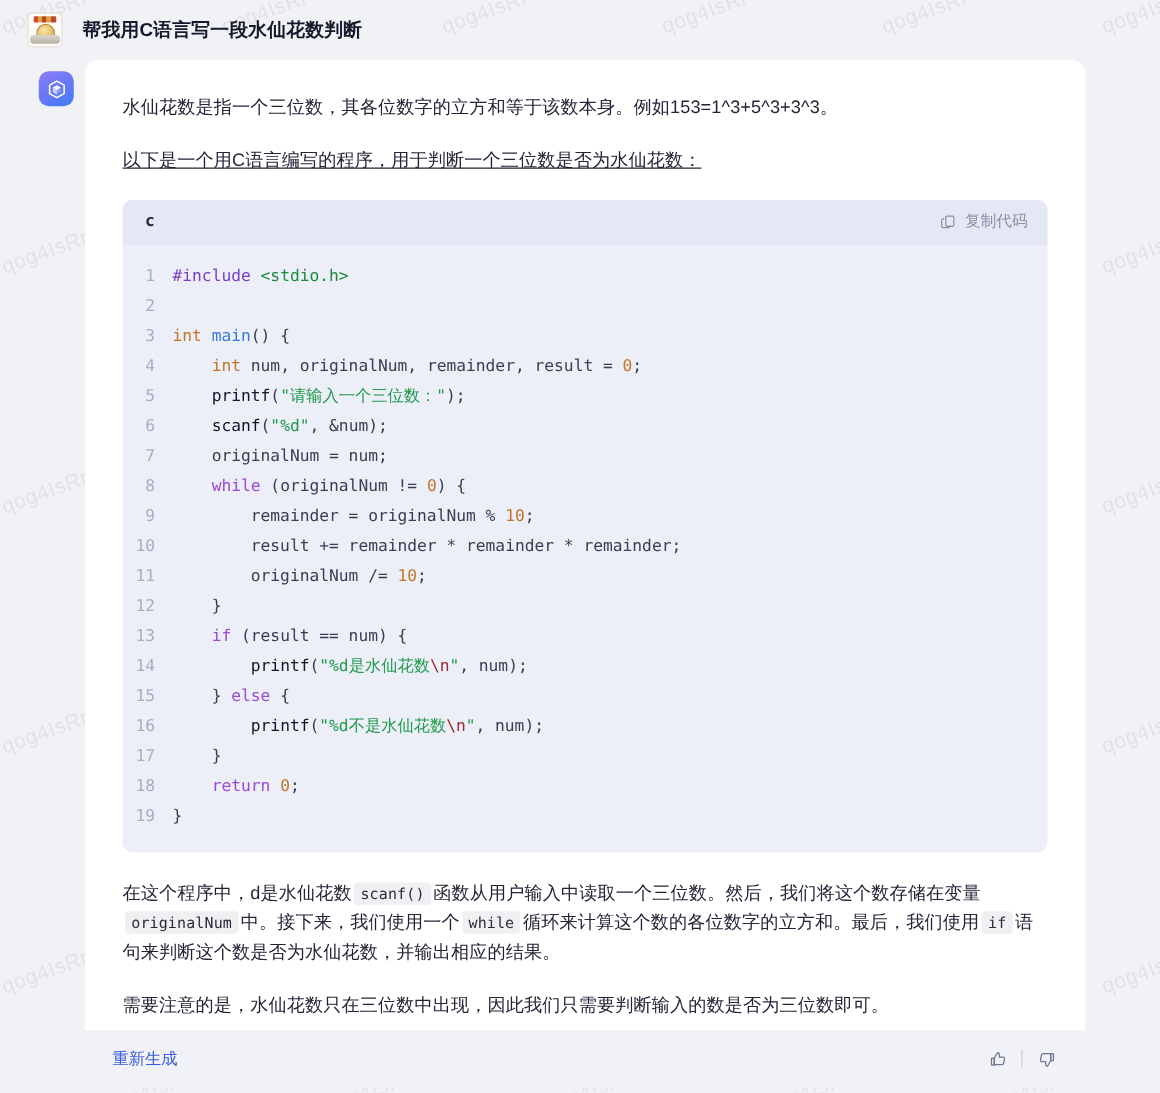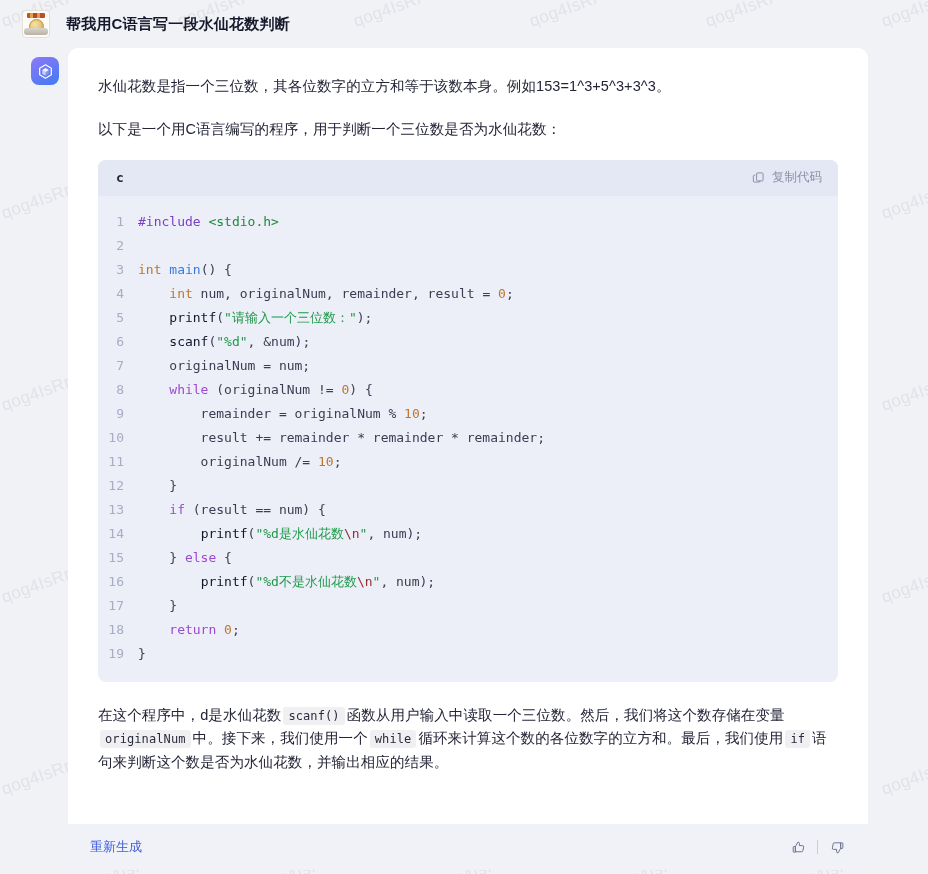--- a/index.html
+++ b/index.html
@@ -109,21 +109,21 @@
   #card-body {
     padding: 27px 30px 0 30px;
   }
   .para {
     font-size: 14.5px;
     line-height: 1.62;
     color: #232536;
     margin: 0 0 20px 0;
     letter-spacing: 0.1px;
   }
-  .para.tight { margin-bottom: 18px; }
+  .para.tight { margin-bottom: 18px; text-decoration: underline; }
   .inline-code {
     font-family: "DejaVu Sans Mono", "Liberation Mono", monospace;
     font-size: 12px;
     background: #f0f0f2;
     border-radius: 3px;
     padding: 2px 5px;
     color: #2a2c3d;
     margin: 0 2px;
     white-space: nowrap;
   }
@@ -282,20 +282,21 @@
           <div class="code-line"><span class="ln">15</span><span class="lc"><span class="t-pun">    } </span><span class="t-kw2">else</span><span class="t-pun"> {</span></span></div>
           <div class="code-line"><span class="ln">16</span><span class="lc"><span class="t-pun">        </span><span class="t-call">printf</span><span class="t-pun">(</span><span class="t-str">"%d不是水仙花数</span><span class="t-esc">\n</span><span class="t-str">"</span><span class="t-pun">, num);</span></span></div>
           <div class="code-line"><span class="ln">17</span><span class="lc"><span class="t-pun">    }</span></span></div>
           <div class="code-line"><span class="ln">18</span><span class="lc"><span class="t-pun">    </span><span class="t-kw2">return</span><span class="t-pun"> </span><span class="t-num">0</span><span class="t-pun">;</span></span></div>
           <div class="code-line"><span class="ln">19</span><span class="lc"><span class="t-pun">}</span></span></div>
         </div>
     </div>
 
     <p class="para"><span>在这个程序中，d是水仙花数</span><code class="inline-code">scanf()</code><span>函数从用户输入中读取一个三位数。然后，我们将这个数存储在变量</span><code class="inline-code">originalNum</code><span>中。接下来，我们使用一个</span><code class="inline-code">while</code><span>循环来计算这个数的各位数字的立方和。最后，我们使用</span><code class="inline-code">if</code><span>语句来判断这个数是否为水仙花数，并输出相应的结果。</span></p>
 
+    <p class="para">需要注意的是，水仙花数只在三位数中出现，因此我们只需要判断输入的数是否为三位数即可。</p>
   </div>
 
   <div id="card-footer">
     <span id="regenerate-link">重新生成</span>
     <span id="feedback-group">
       <span class="fb-btn">
         <svg width="15" height="15" viewBox="0 0 24 24">
           <path d="M7 10.5v9H4.5a1 1 0 0 1-1-1v-7a1 1 0 0 1 1-1z" fill="none" stroke="currentColor" stroke-width="1.6" stroke-linejoin="round"></path>
           <path d="M7 10.5 11.3 3.2c1.3 0 2.2.9 2.2 2.2v3.6h4.9a1.9 1.9 0 0 1 1.85 2.35l-1.3 5.9a2 2 0 0 1-1.95 1.55H7z" fill="none" stroke="currentColor" stroke-width="1.6" stroke-linejoin="round"></path>
         </svg>

